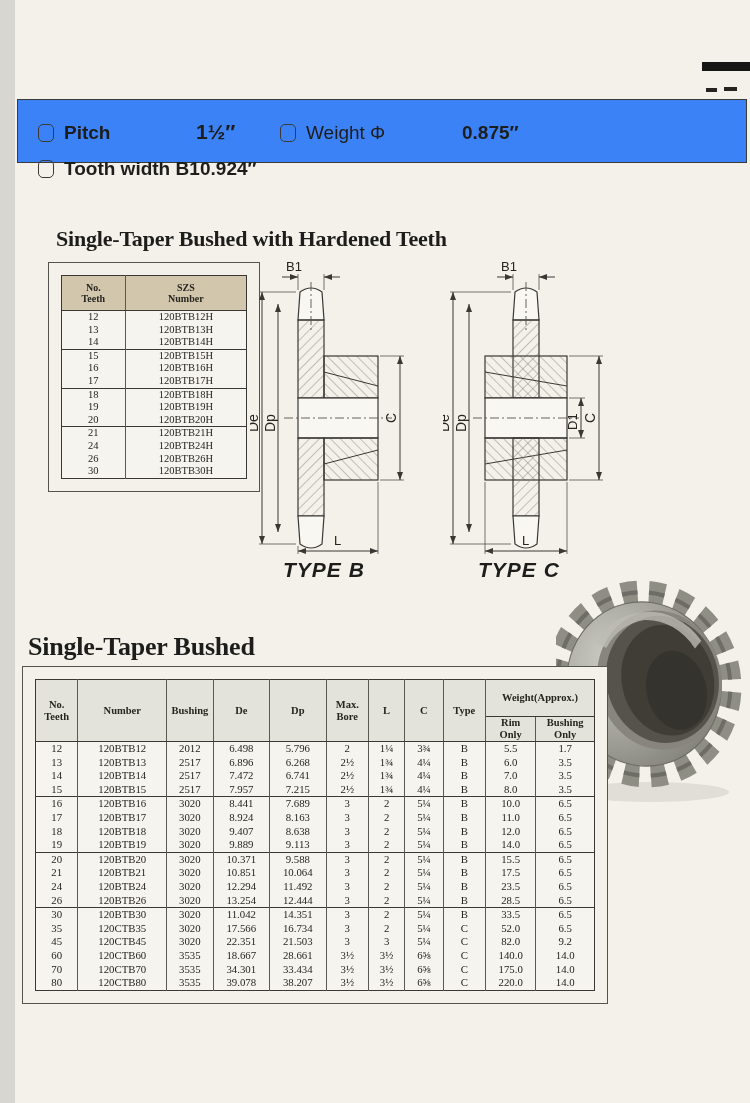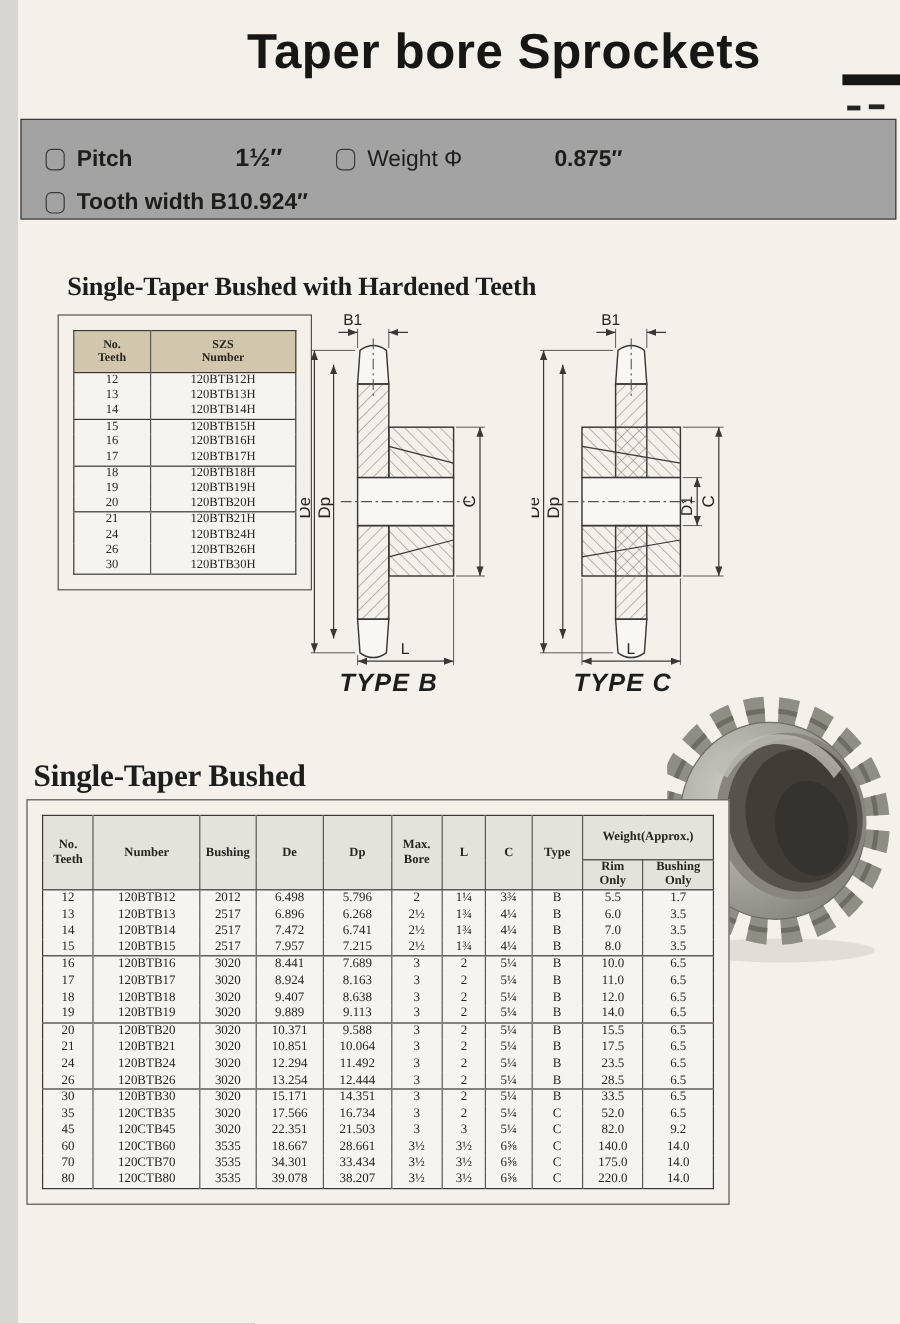--- a/index.html
+++ b/index.html
@@ -12,21 +12,21 @@
   .edge-strip{position:absolute;left:0;top:0;width:15px;height:1103px;background:var(--edge);}
   .scan-bar{position:absolute;left:702px;top:62px;width:48px;height:9px;background:#161614;}
   .scan-dash{position:absolute;background:#24231f;height:4px;}
   .scan-dash.d1{left:706px;top:88px;width:11px;}
   .scan-dash.d2{left:724px;top:87px;width:13px;}
 
   .title{position:absolute;left:160px;top:20px;width:520px;margin:0;text-align:center;
          font-family:"Liberation Sans", sans-serif;font-size:41px;font-weight:800;
          letter-spacing:.5px;color:#161614;}
 
-  .spec-box{position:absolute;left:17px;top:99px;width:730px;height:84px;background:#a3a3a3;
+  .spec-box{position:absolute;left:17px;top:99px;width:730px;height:64px;background:#3b82f6;
             border:1.5px solid #3c3a36;box-sizing:border-box;}
   .cb{position:absolute;width:14px;height:16px;border:1.7px solid #3c3a36;border-radius:5px;background:transparent;}
   .spec-text{position:absolute;font-family:"Liberation Sans", sans-serif;font-size:19px;white-space:nowrap;}
   .bold{font-weight:700;}
 
   .sec-heading1{position:absolute;left:56px;top:226px;margin:0;font-size:22px;font-weight:700;
                 font-family:"Liberation Serif", serif;letter-spacing:-0.2px;text-align:center;}
   .sec-heading2{position:absolute;left:28px;top:632px;margin:0;font-size:26px;font-weight:700;
                 font-family:"Liberation Serif", serif;letter-spacing:-0.2px;}
 
@@ -55,21 +55,20 @@
 </style>
 </head>
 <body>
 
 <div class="page">
   <div class="edge-strip"></div>
   <div class="scan-bar"></div>
   <div class="scan-dash d1"></div>
   <div class="scan-dash d2"></div>
 
-  <h1 class="title">Taper bore Sprockets</h1>
 
   <div class="spec-box">
     <span class="cb" style="left:20px;top:24px;"></span>
     <span class="spec-text bold" style="left:46px;top:22px;">Pitch</span>
     <span class="spec-text bold" style="left:178px;top:20px;font-size:21px;">1½″</span>
     <span class="cb" style="left:262px;top:24px;"></span>
     <span class="spec-text" style="left:288px;top:22px;">Weight Φ</span>
     <span class="spec-text bold" style="left:424px;top:22px;margin-left:20px;">0.875″</span>
     <span class="cb" style="left:20px;top:60px;"></span>
     <span class="spec-text bold" style="left:46px;top:58px;">Tooth width B1</span>
@@ -471,21 +470,21 @@
             <td>2</td>
             <td>5¼</td>
             <td>B</td>
             <td>28.5</td>
             <td>6.5</td>
           </tr>
           <tr class="sep">
             <td>30</td>
             <td>120BTB30</td>
             <td>3020</td>
-            <td>15.171</td>
+            <td>11.042</td>
             <td>14.351</td>
             <td>3</td>
             <td>2</td>
             <td>5¼</td>
             <td>B</td>
             <td>33.5</td>
             <td>6.5</td>
           </tr>
           <tr>
             <td>35</td>

